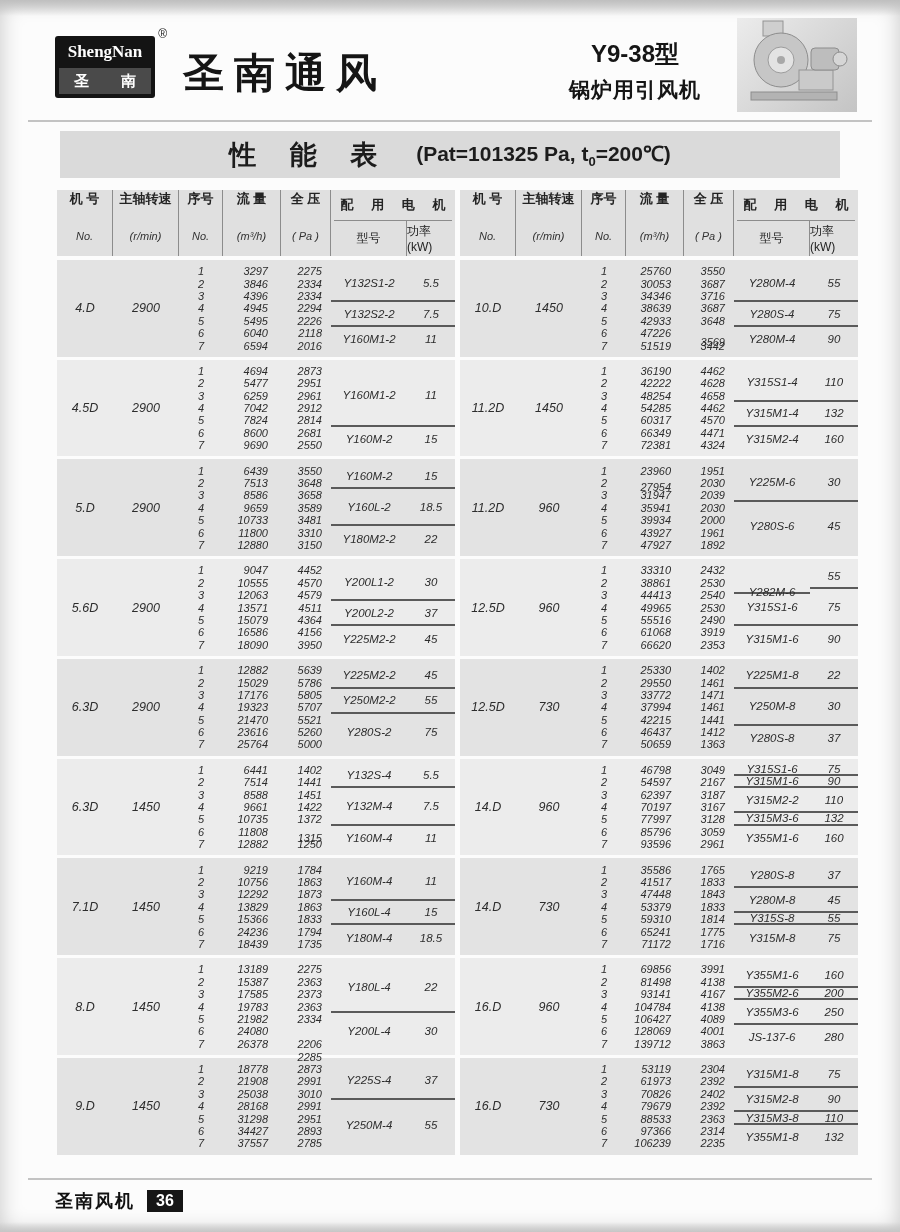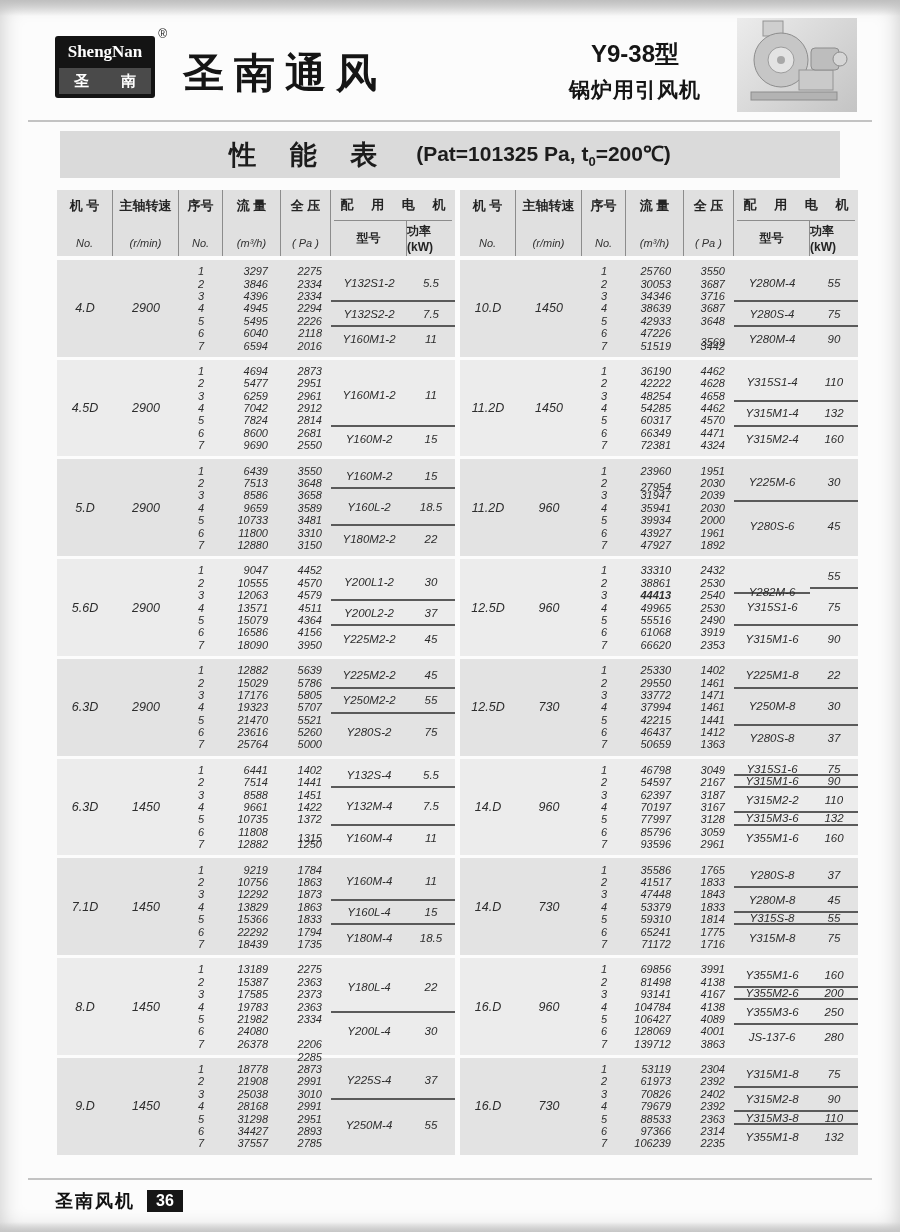--- a/index.html
+++ b/index.html
@@ -32,28 +32,28 @@
                display:flex; align-items:center; justify-content:center; gap:26px; }
   .tb-main { font-size:27px; font-weight:bold; letter-spacing:13px; color:#1c1c1c; }
   .tb-cond { font-size:21px; font-weight:600; color:#1c1c1c; }
   .tb-cond sub { font-size:13px; }
 
   
   .perf-table { position:absolute; top:190px; width:398px; }
   .pt-left  { left:57px; }
   .pt-right { left:460px; }
   .thead { display:grid; grid-template-columns:56px 66px 44px 58px 50px 124px; height:66px; background:#e0e0e0; margin-bottom:4px; }
-  .th { display:flex; flex-direction:column; align-items:center; justify-content:center; gap:22px; border-right:1.5px solid #8c8c8c; }
+  .th { display:flex; flex-direction:column; align-items:center; gap:22px; border-right:1.5px solid #8c8c8c; }
   .th.motor { border-right:none; padding:0; gap:0; justify-content:stretch; }
   .thm { font-size:13px; font-weight:600; color:#232323; }
   .ths { font-size:11px; font-style:italic; color:#333; }
   .motor-top { height:31px; display:flex; align-items:center; justify-content:center; letter-spacing:7px; text-indent:7px;
                font-size:13px; font-weight:600; color:#232323; border-bottom:1.5px solid #8c8c8c; }
   .motor-bottom { flex:1; display:grid; grid-template-columns:76px 48px; }
-  .mb1, .mb2 { display:flex; align-items:center; justify-content:center; font-size:12px; font-weight:700; color:#232323; }
+  .mb1, .mb2 { display:flex; align-items:center; justify-content:center; font-size:12px; font-weight:400; color:#232323; }
   .mb1 { border-right:1.5px solid #8c8c8c; }
 
   .section { padding:5px 0; margin-bottom:3px; }
   .section:nth-child(odd)  { background:#e3e3e3; }
   .section:nth-child(even) { background:#ececec; }
   .sec-grid { display:grid; grid-template-columns:56px 66px 44px 58px 50px 76px 48px; grid-auto-rows:12.4px; }
   .cell { display:flex; align-items:center; font-style:italic; font-size:11px; color:#2d2d2d; }
   .cell.machine, .cell.speed { justify-content:center; font-size:12.5px; }
   .cell.seq { justify-content:center; }
   .cell.flow { justify-content:flex-end; padding-right:13px; }
@@ -343,21 +343,21 @@
             <div class="cell seq" style="grid-area: 3 / 3;">3</div>
             <div class="cell flow" style="grid-area: 3 / 4;">12292</div>
             <div class="cell pressure" style="grid-area: 3 / 5;">1873</div>
             <div class="cell seq" style="grid-area: 4 / 3;">4</div>
             <div class="cell flow" style="grid-area: 4 / 4;">13829</div>
             <div class="cell pressure" style="grid-area: 4 / 5;">1863</div>
             <div class="cell seq" style="grid-area: 5 / 3;">5</div>
             <div class="cell flow" style="grid-area: 5 / 4;">15366</div>
             <div class="cell pressure" style="grid-area: 5 / 5;">1833</div>
             <div class="cell seq" style="grid-area: 6 / 3;">6</div>
-            <div class="cell flow" style="grid-area: 6 / 4;">22292</div>
+            <div class="cell flow" style="grid-area: 6 / 4;">24236</div>
             <div class="cell pressure" style="grid-area: 6 / 5;">1794</div>
             <div class="cell seq" style="grid-area: 7 / 3;">7</div>
             <div class="cell flow" style="grid-area: 7 / 4;">18439</div>
             <div class="cell pressure" style="grid-area: 7 / 5;">1735</div>
             <div class="cell motor hr" style="grid-area: 1 / 6 / span 3;">Y160M-4</div>
             <div class="cell power hr" style="grid-area: 1 / 7 / span 3;">11</div>
             <div class="cell motor hr" style="grid-area: 4 / 6 / span 2;">Y160L-4</div>
             <div class="cell power hr" style="grid-area: 4 / 7 / span 2;">15</div>
             <div class="cell motor" style="grid-area: 6 / 6 / span 2;">Y180M-4</div>
             <div class="cell power" style="grid-area: 6 / 7 / span 2;">18.5</div>
@@ -560,21 +560,21 @@
           <div class="sec-grid">
             <div class="cell machine" style="grid-area: 1 / 1 / span 7;">12.5D</div>
             <div class="cell speed" style="grid-area: 1 / 2 / span 7;">960</div>
             <div class="cell seq" style="grid-area: 1 / 3;">1</div>
             <div class="cell flow" style="grid-area: 1 / 4;">33310</div>
             <div class="cell pressure" style="grid-area: 1 / 5;">2432</div>
             <div class="cell seq" style="grid-area: 2 / 3;">2</div>
             <div class="cell flow" style="grid-area: 2 / 4;">38861</div>
             <div class="cell pressure" style="grid-area: 2 / 5;">2530</div>
             <div class="cell seq" style="grid-area: 3 / 3;">3</div>
-            <div class="cell flow" style="grid-area: 3 / 4; font-weight: bold;">44413</div>
+            <div class="cell flow" style="grid-area: 3 / 4;">44413</div>
             <div class="cell pressure" style="grid-area: 3 / 5;">2540</div>
             <div class="cell seq" style="grid-area: 4 / 3;">4</div>
             <div class="cell flow" style="grid-area: 4 / 4;">49965</div>
             <div class="cell pressure" style="grid-area: 4 / 5;">2530</div>
             <div class="cell seq" style="grid-area: 5 / 3;">5</div>
             <div class="cell flow" style="grid-area: 5 / 4;">55516</div>
             <div class="cell pressure" style="grid-area: 5 / 5;">2490</div>
             <div class="cell seq" style="grid-area: 6 / 3;">6</div>
             <div class="cell flow" style="grid-area: 6 / 4;">61068</div>
             <div class="cell pressure" style="grid-area: 6 / 5;">3919</div>

